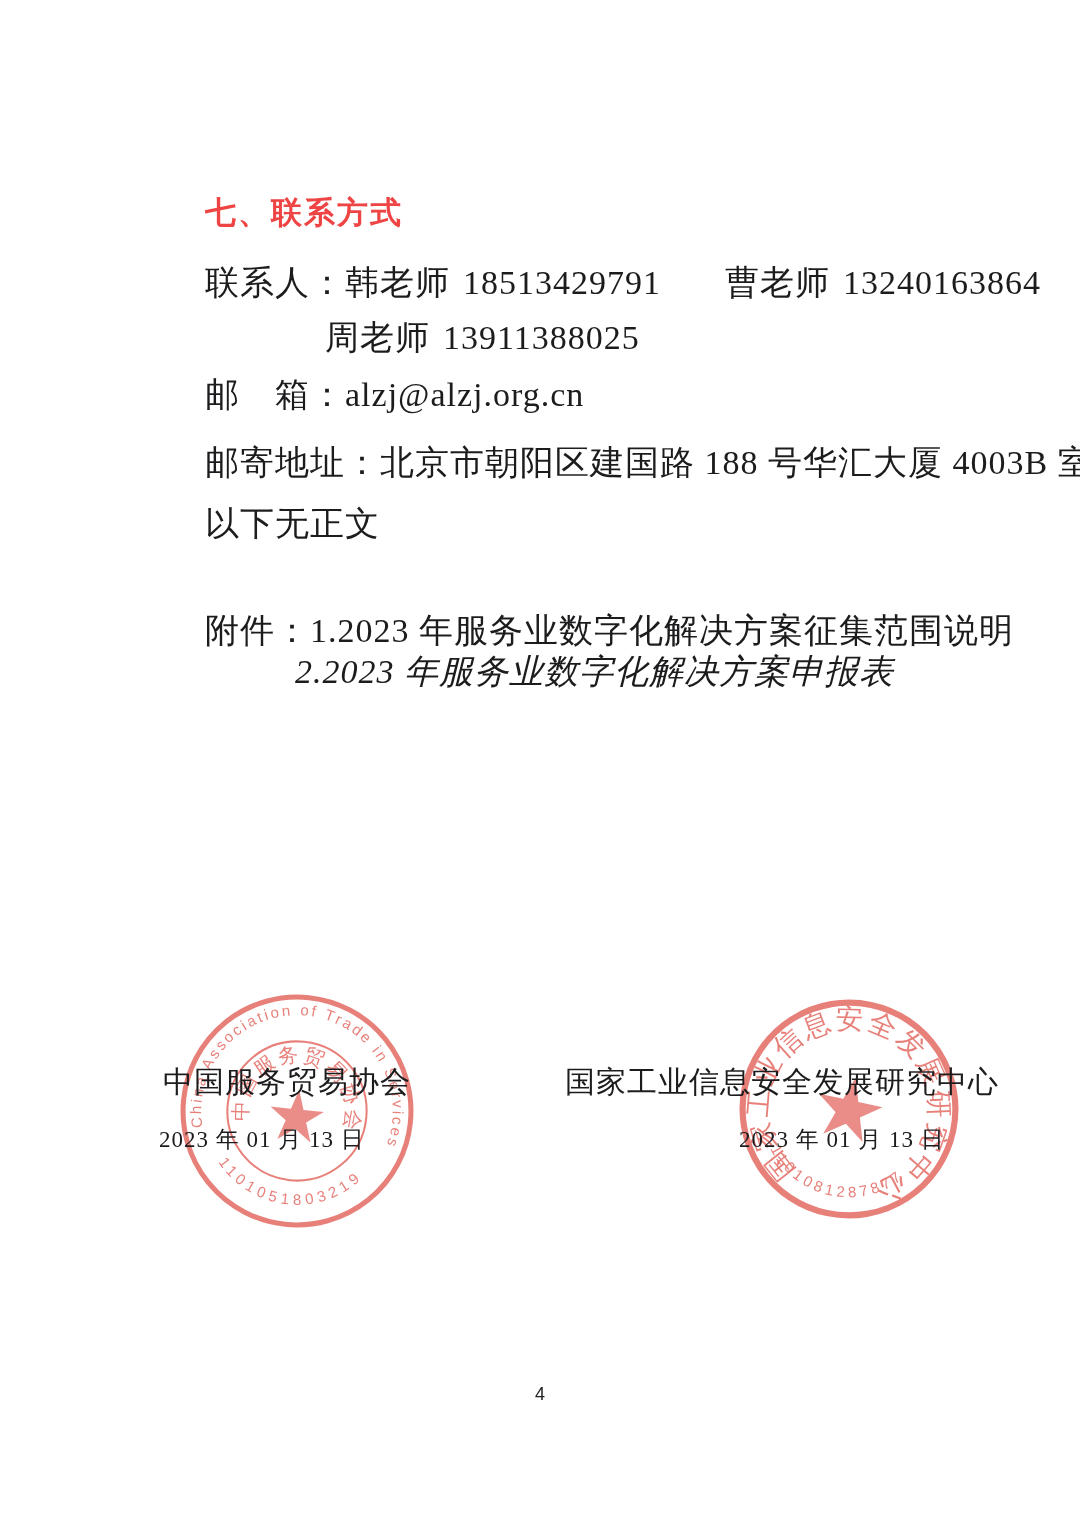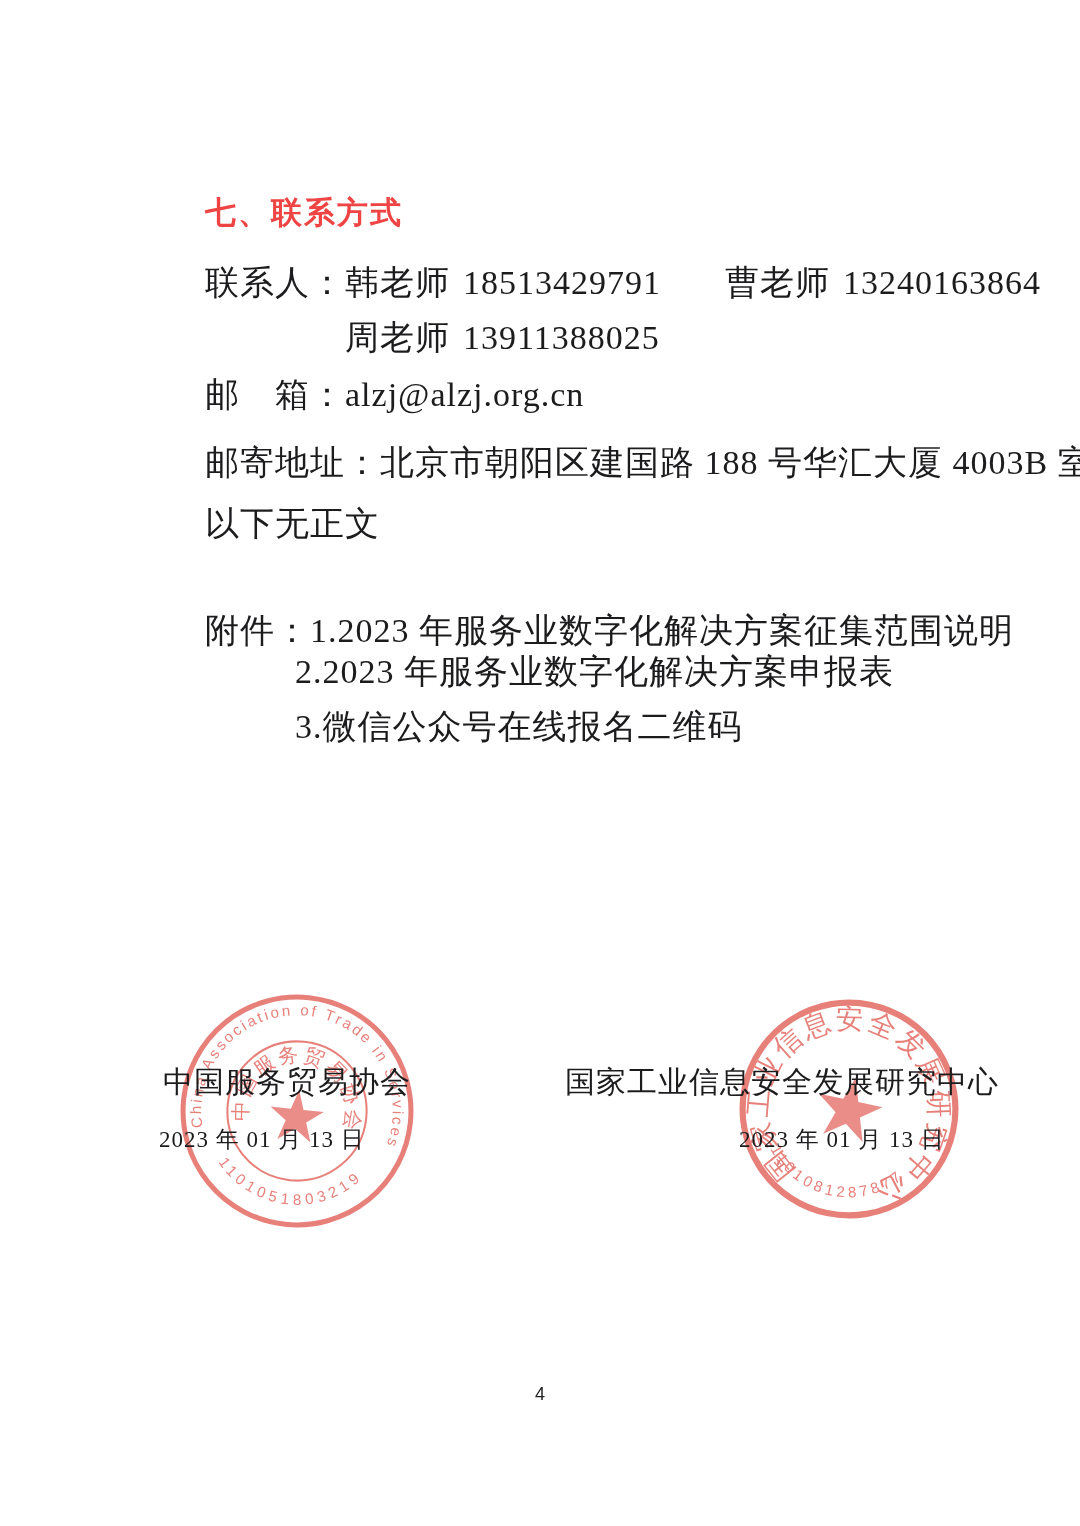--- a/index.html
+++ b/index.html
@@ -25,22 +25,22 @@
 
   .line {
     position: absolute; left: 205px;
     font-size: 34px; line-height: 38px;
     letter-spacing: 1px;
     white-space: nowrap;
     z-index: 2;
   }
   .line .phone { margin-left: 13px; }
   .line .person2 { margin-left: 64px; }
-  .indent-contact { left: 325px; margin-left: 20px; }
-  .indent-att { left: 295px; }
+  .indent-contact { left: 325px; }
+  .indent-att { left: 295px; font-style: italic; }
 
   .sig-text {
     position: absolute;
     font-size: 30px; line-height: 36px;
     letter-spacing: 1px;
     white-space: nowrap;
     z-index: 2;
     color: #1c1c1e;
   }
   .sig-date { font-size: 23px; }
@@ -87,23 +87,20 @@
   </div>
 
   <div class="line" style="top:505px">以下无正文</div>
 
   <div class="line" style="top:612px">
     <span>附件：</span><span>1.2023 年服务业数字化解决方案征集范围说明</span>
   </div>
   <div class="line indent-att" style="top:653px">
     <span>2.2023 年服务业数字化解决方案申报表</span>
   </div>
-  <div class="line indent-att" style="top:708px">
-    <span>3.微信公众号在线报名二维码</span>
-  </div>
 
   <svg class="seal seal-left" viewBox="0 0 240 240" aria-hidden="true">
     <defs>
       <path id="arcTopL" d="M 65.5,197.8 A 95,95 0 1 1 174.5,197.8" fill="none"></path>
       <path id="arcBotL" d="M 43.8,173.3 A 93,93 0 0 0 196.2,173.3" fill="none"></path>
       <path id="arcInnL" d="M 73.4,135.1 A 49,49 0 1 1 166.6,135.1" fill="none"></path>
     </defs>
     <g transform="rotate(6 120 120)">
       <circle cx="120" cy="120" r="113" fill="none" stroke="#e3655e" stroke-width="5"></circle>
       <circle cx="120" cy="120" r="69" fill="none" stroke="#e3655e" stroke-width="2"></circle>

